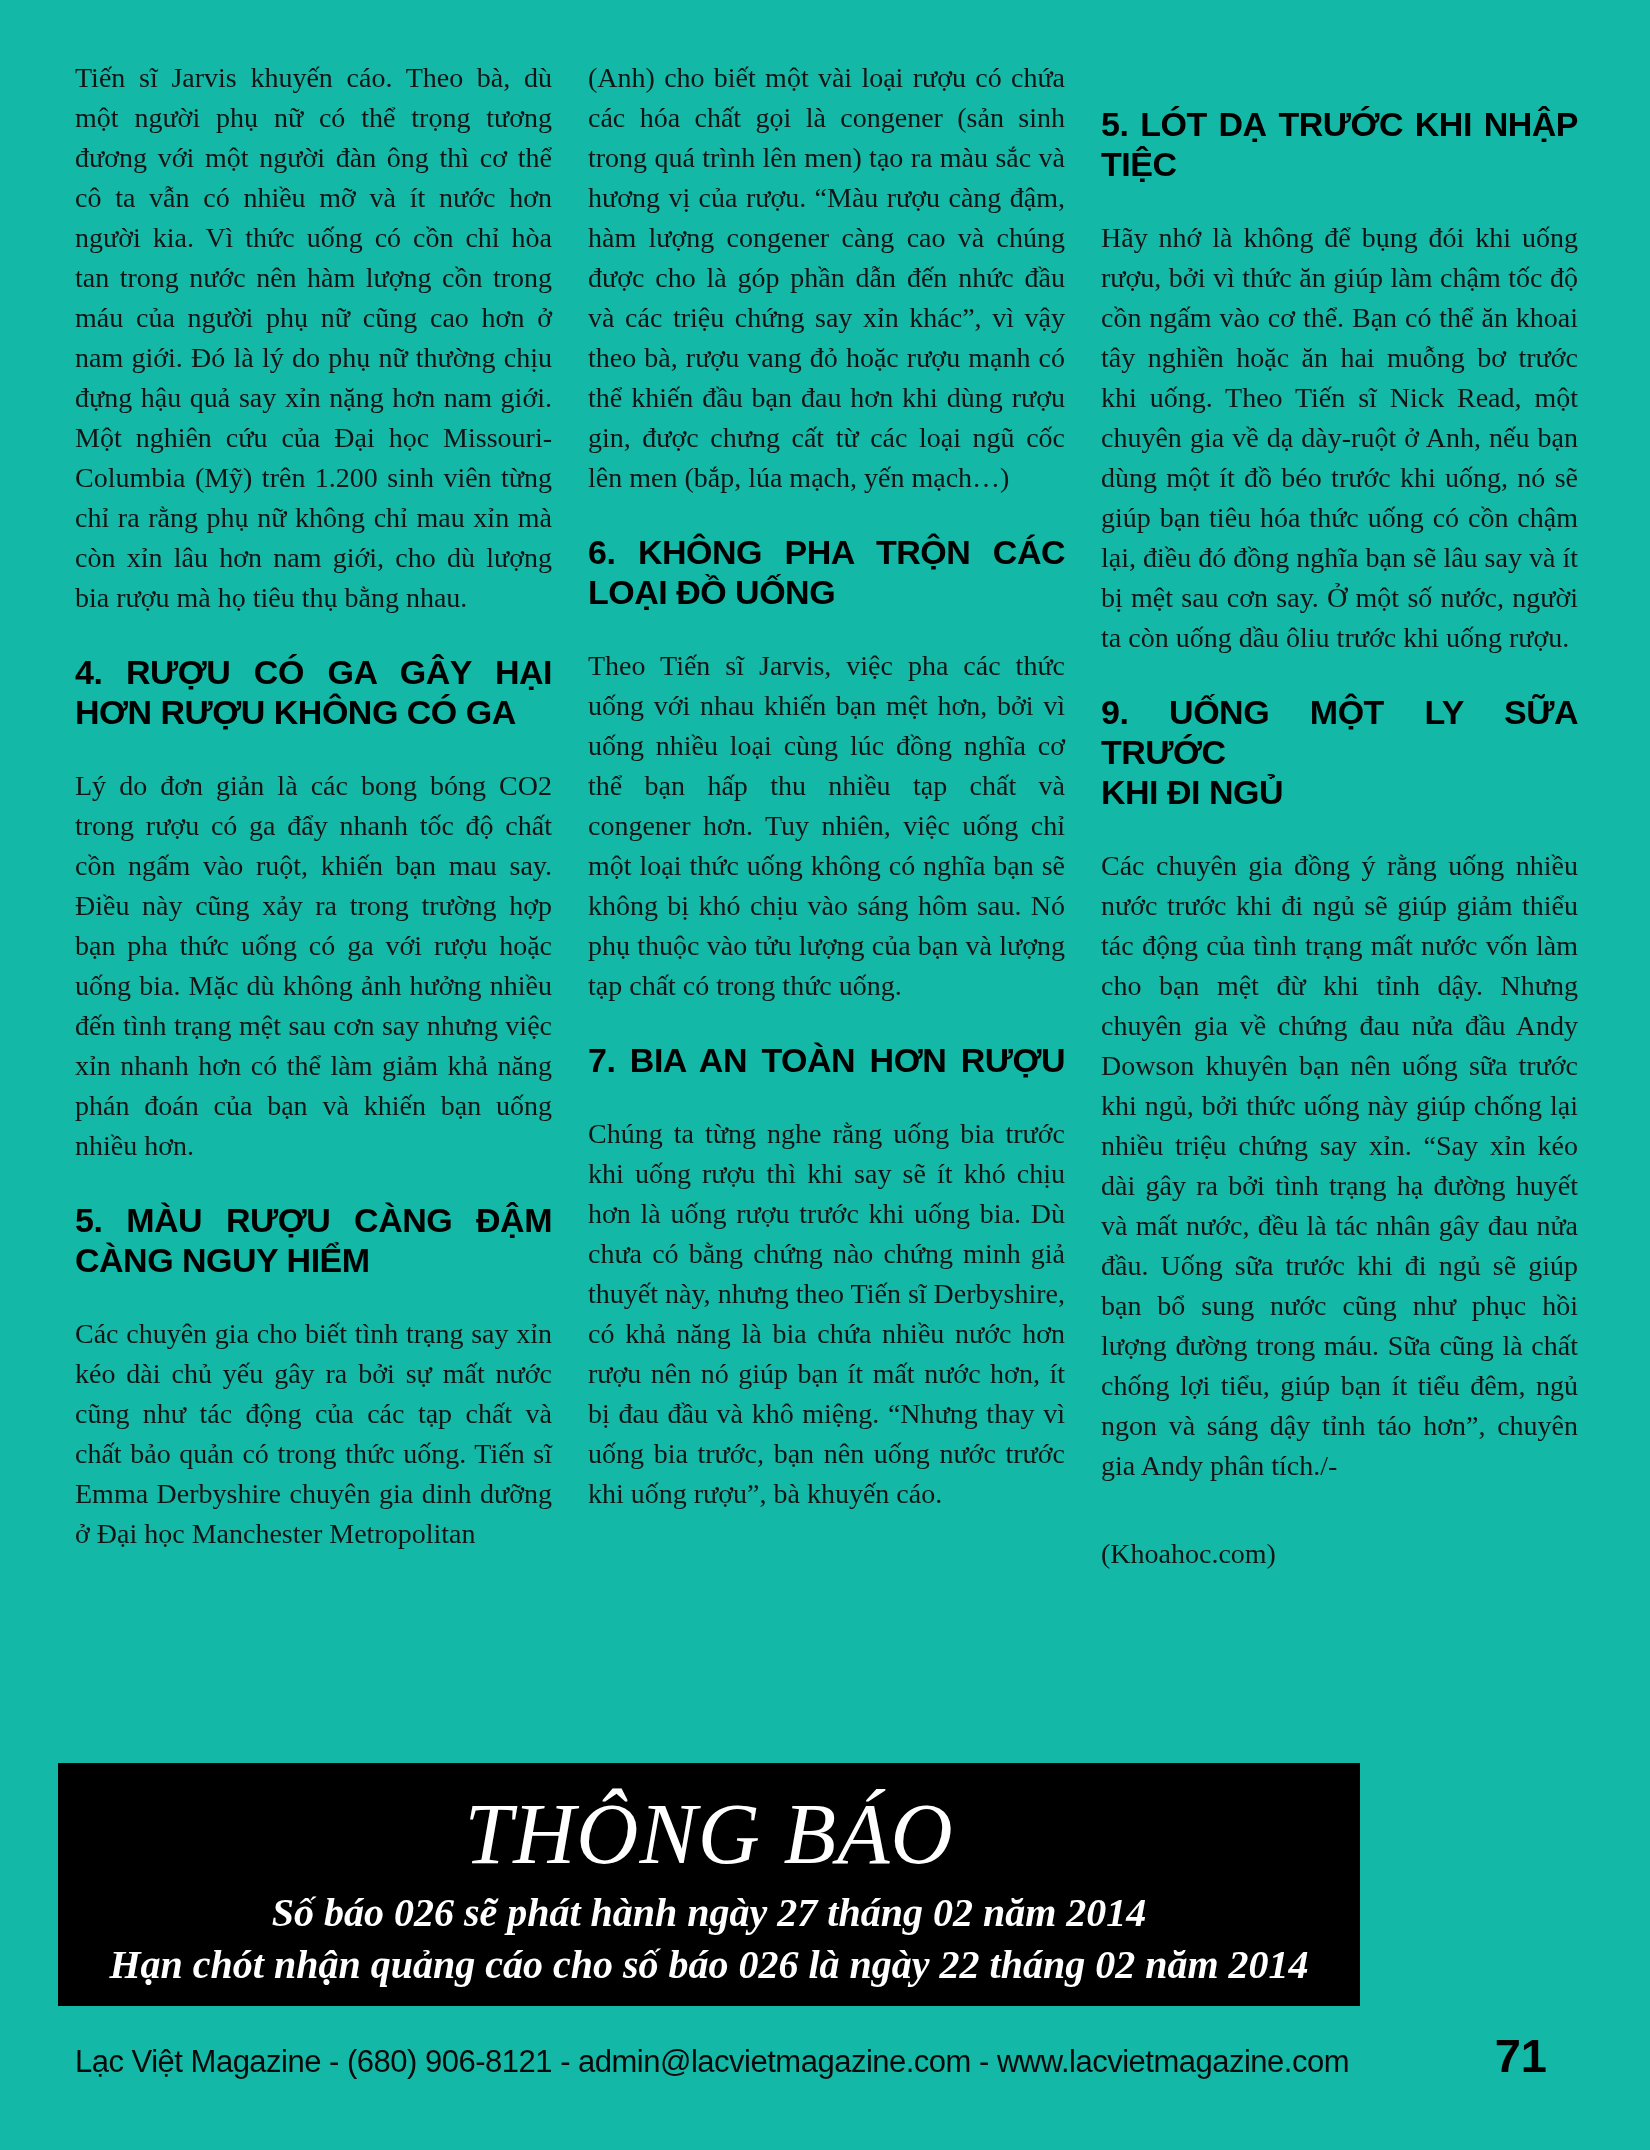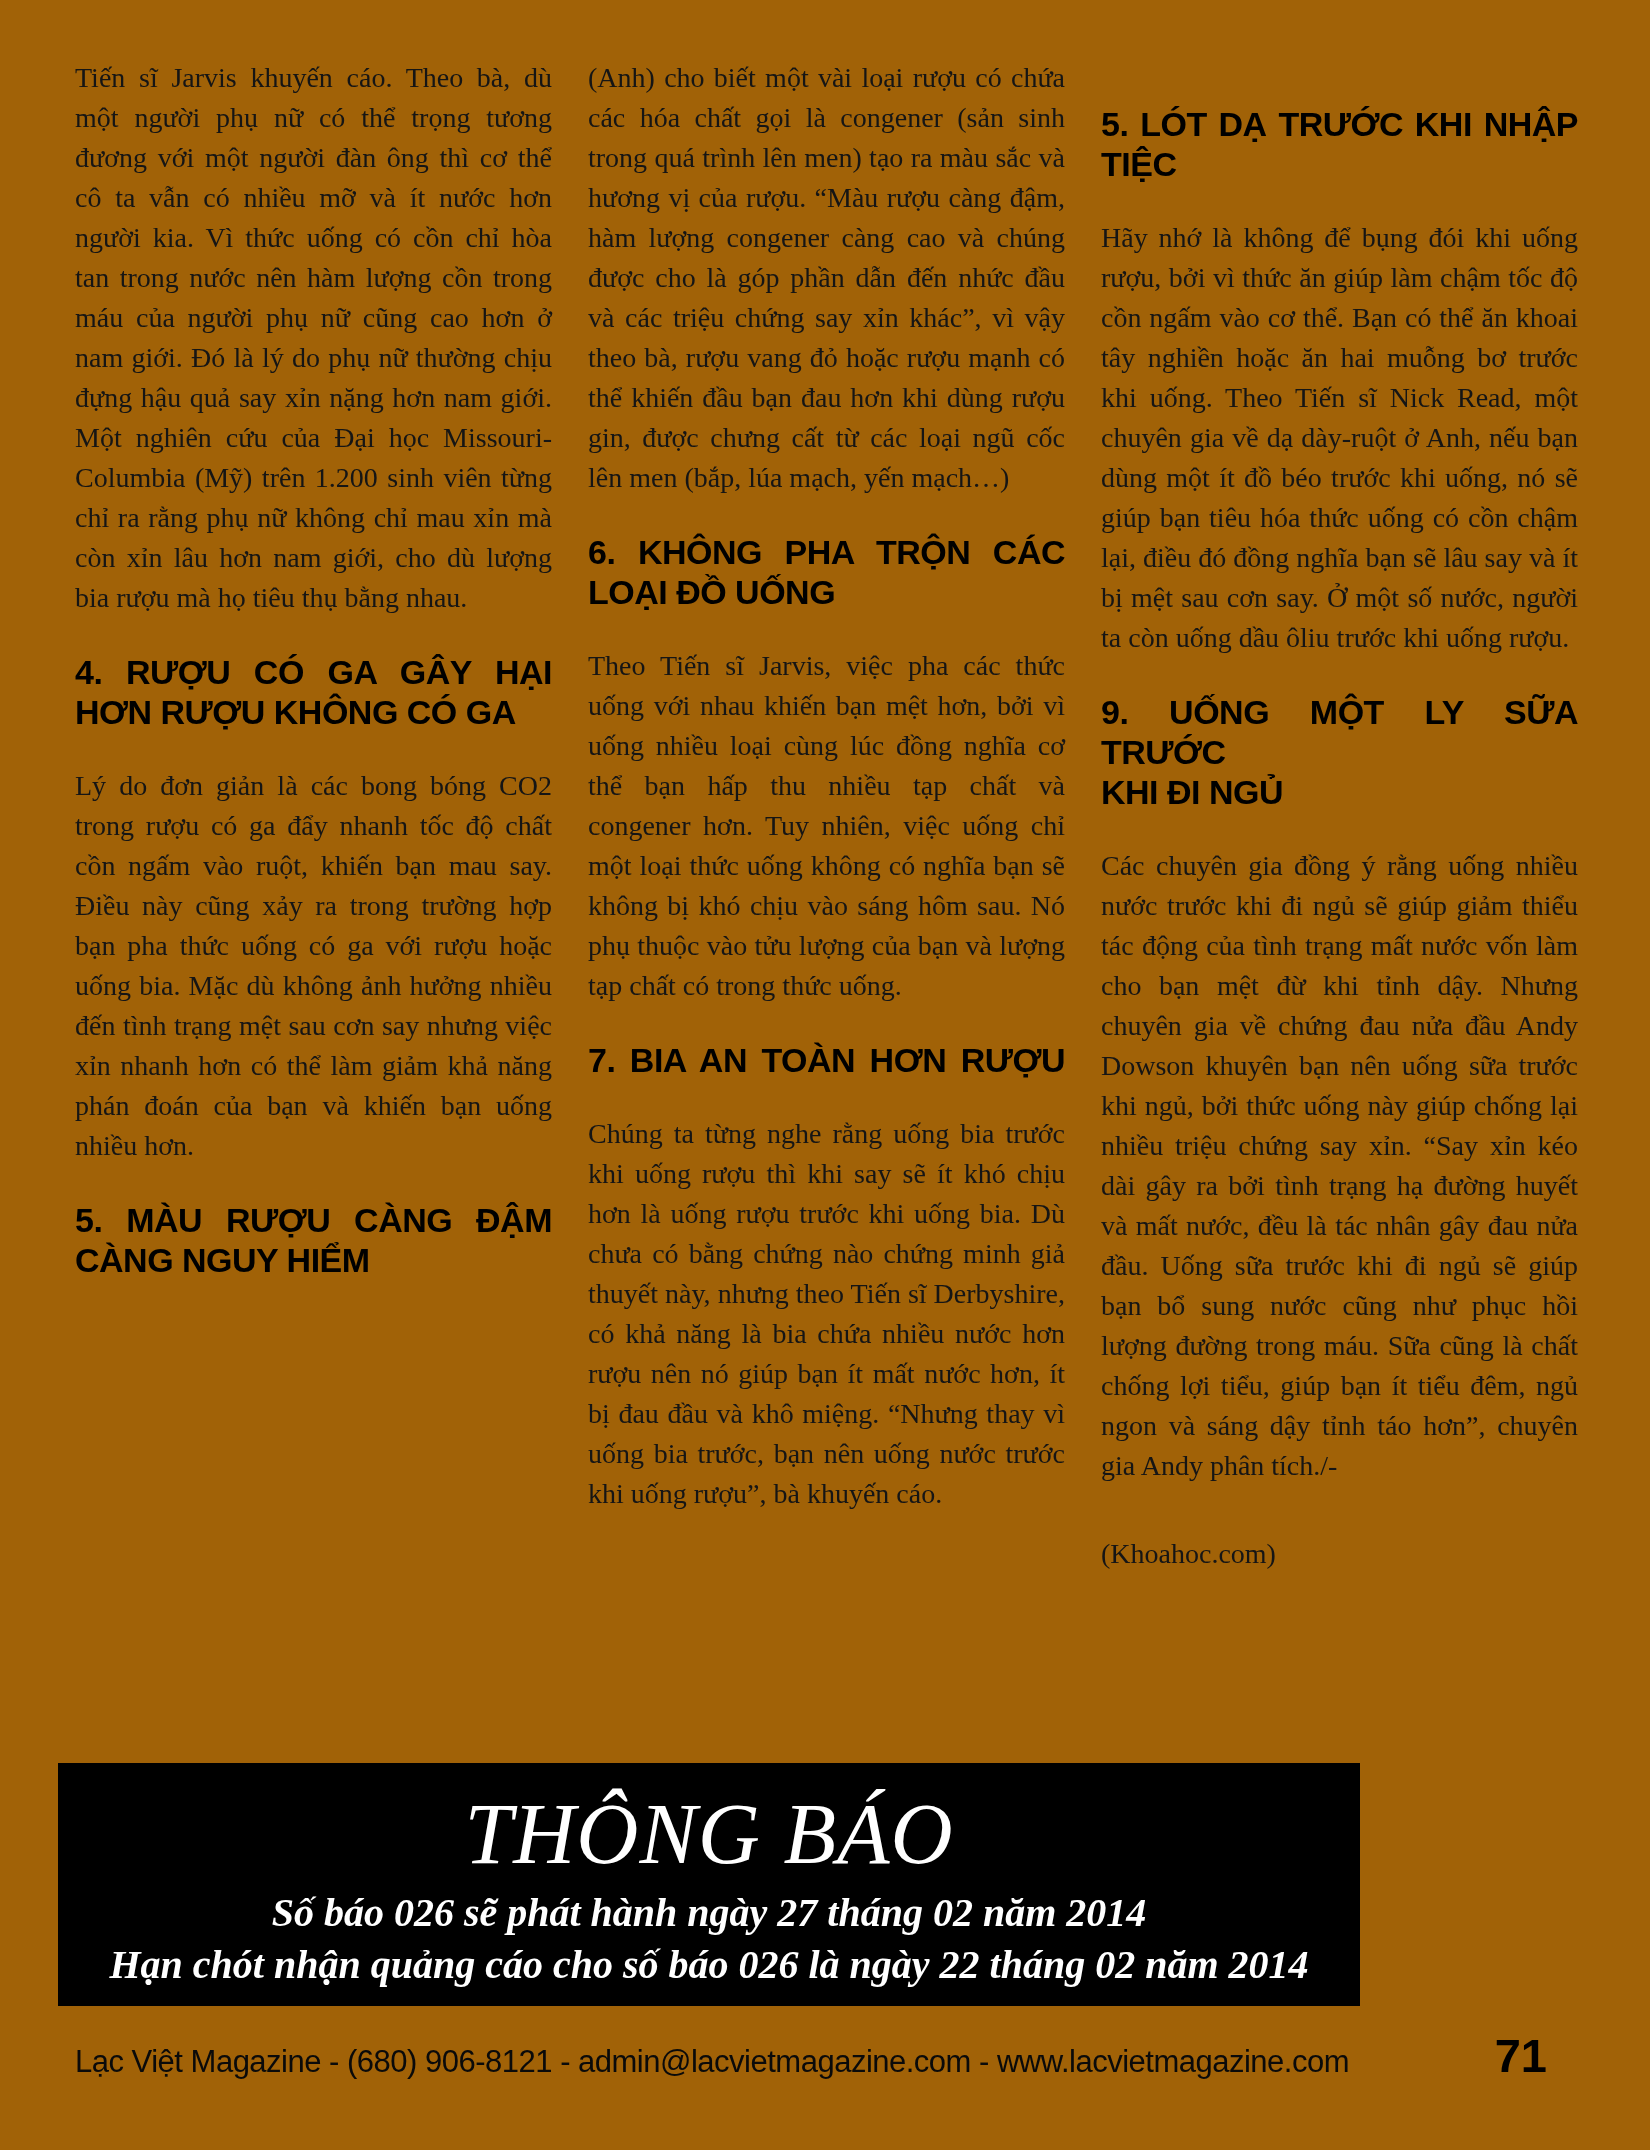--- a/index.html
+++ b/index.html
@@ -1,20 +1,20 @@
 <!DOCTYPE html>
 <html lang="vi"><head>
 <meta charset="utf-8">
 <style>
   html, body { margin: 0; padding: 0; background: #ffffff; }
   .page {
     position: relative;
     width: 1650px;
     height: 2150px;
-    background: #a16207;
+    background: #14b8a6;
     color: #151515;
     font-family: "Liberation Serif", "DejaVu Serif", serif;
     overflow: hidden;
   }
   .columns {
     position: absolute;
     left: 75px;
     top: 58px;
     width: 1503px;
     display: flex;
@@ -107,20 +107,21 @@
       <p class="body-p">Tiến sĩ Jarvis khuyến cáo. Theo bà, dù một người phụ nữ có thể trọng tương đương với một người đàn ông thì cơ thể cô ta vẫn có nhiều mỡ và ít nước hơn người kia. Vì thức uống có cồn chỉ hòa tan trong nước nên hàm lượng cồn trong máu của người phụ nữ cũng cao hơn ở nam giới. Đó là lý do phụ nữ thường chịu đựng hậu quả say xỉn nặng hơn nam giới. Một nghiên cứu của Đại học Missouri-Columbia (Mỹ) trên 1.200 sinh viên từng chỉ ra rằng phụ nữ không chỉ mau xỉn mà còn xỉn lâu hơn nam giới, cho dù lượng bia rượu mà họ tiêu thụ bằng nhau.</p>
       <h2 class="sec-h">
         <span class="h-line fill">4. RƯỢU CÓ GA GÂY HẠI</span>
         <span class="h-line">HƠN RƯỢU KHÔNG CÓ GA</span>
       </h2>
       <p class="body-p">Lý do đơn giản là các bong bóng CO2 trong rượu có ga đẩy nhanh tốc độ chất cồn ngấm vào ruột, khiến bạn mau say. Điều này cũng xảy ra trong trường hợp bạn pha thức uống có ga với rượu hoặc uống bia. Mặc dù không ảnh hưởng nhiều đến tình trạng mệt sau cơn say nhưng việc xỉn nhanh hơn có thể làm giảm khả năng phán đoán của bạn và khiến bạn uống nhiều hơn.</p>
       <h2 class="sec-h">
         <span class="h-line fill">5. MÀU RƯỢU CÀNG ĐẬM</span>
         <span class="h-line">CÀNG NGUY HIỂM</span>
       </h2>
+      <p class="body-p">Các chuyên gia cho biết tình trạng say xỉn kéo dài chủ yếu gây ra bởi sự mất nước cũng như tác động của các tạp chất và chất bảo quản có trong thức uống. Tiến sĩ Emma Derbyshire chuyên gia dinh dưỡng ở Đại học Manchester Metropolitan</p>
     </div>
 
     <div class="col">
       <p class="body-p">(Anh) cho biết một vài loại rượu có chứa các hóa chất gọi là congener (sản sinh trong quá trình lên men) tạo ra màu sắc và hương vị của rượu. “Màu rượu càng đậm, hàm lượng congener càng cao và chúng được cho là góp phần dẫn đến nhức đầu và các triệu chứng say xỉn khác”, vì vậy theo bà, rượu vang đỏ hoặc rượu mạnh có thể khiến đầu bạn đau hơn khi dùng rượu gin, được chưng cất từ các loại ngũ cốc lên men (bắp, lúa mạch, yến mạch…)</p>
       <h2 class="sec-h">
         <span class="h-line fill">6. KHÔNG PHA TRỘN CÁC</span>
         <span class="h-line">LOẠI ĐỒ UỐNG</span>
       </h2>
       <p class="body-p">Theo Tiến sĩ Jarvis, việc pha các thức uống với nhau khiến bạn mệt hơn, bởi vì uống nhiều loại cùng lúc đồng nghĩa cơ thể bạn hấp thu nhiều tạp chất và congener hơn. Tuy nhiên, việc uống chỉ một loại thức uống không có nghĩa bạn sẽ không bị khó chịu vào sáng hôm sau. Nó phụ thuộc vào tửu lượng của bạn và lượng tạp chất có trong thức uống.</p>
       <h2 class="sec-h">

